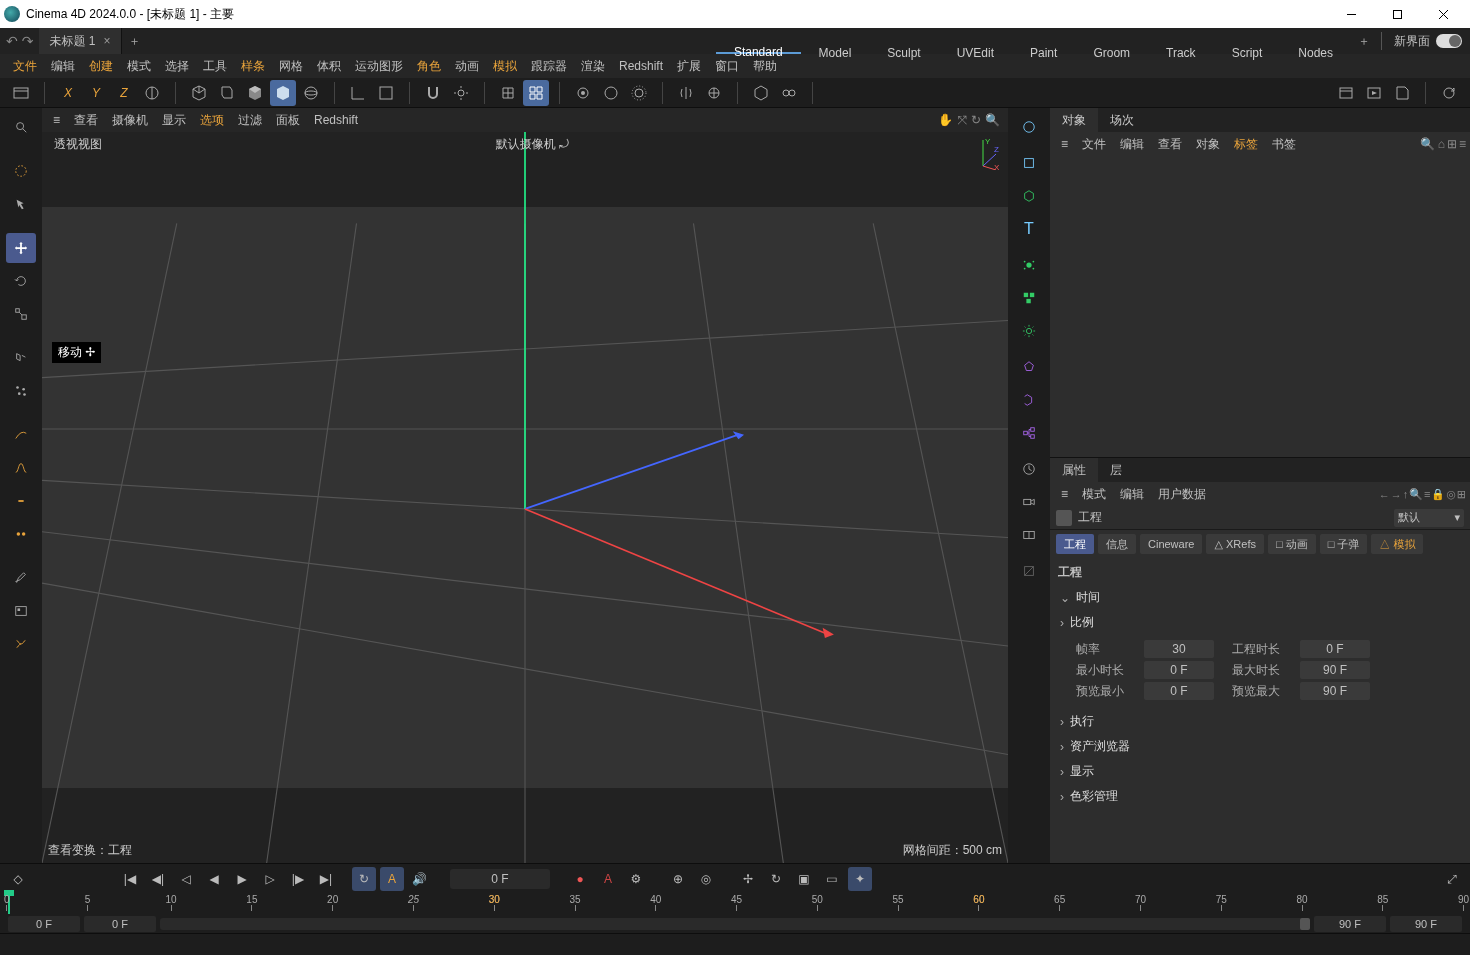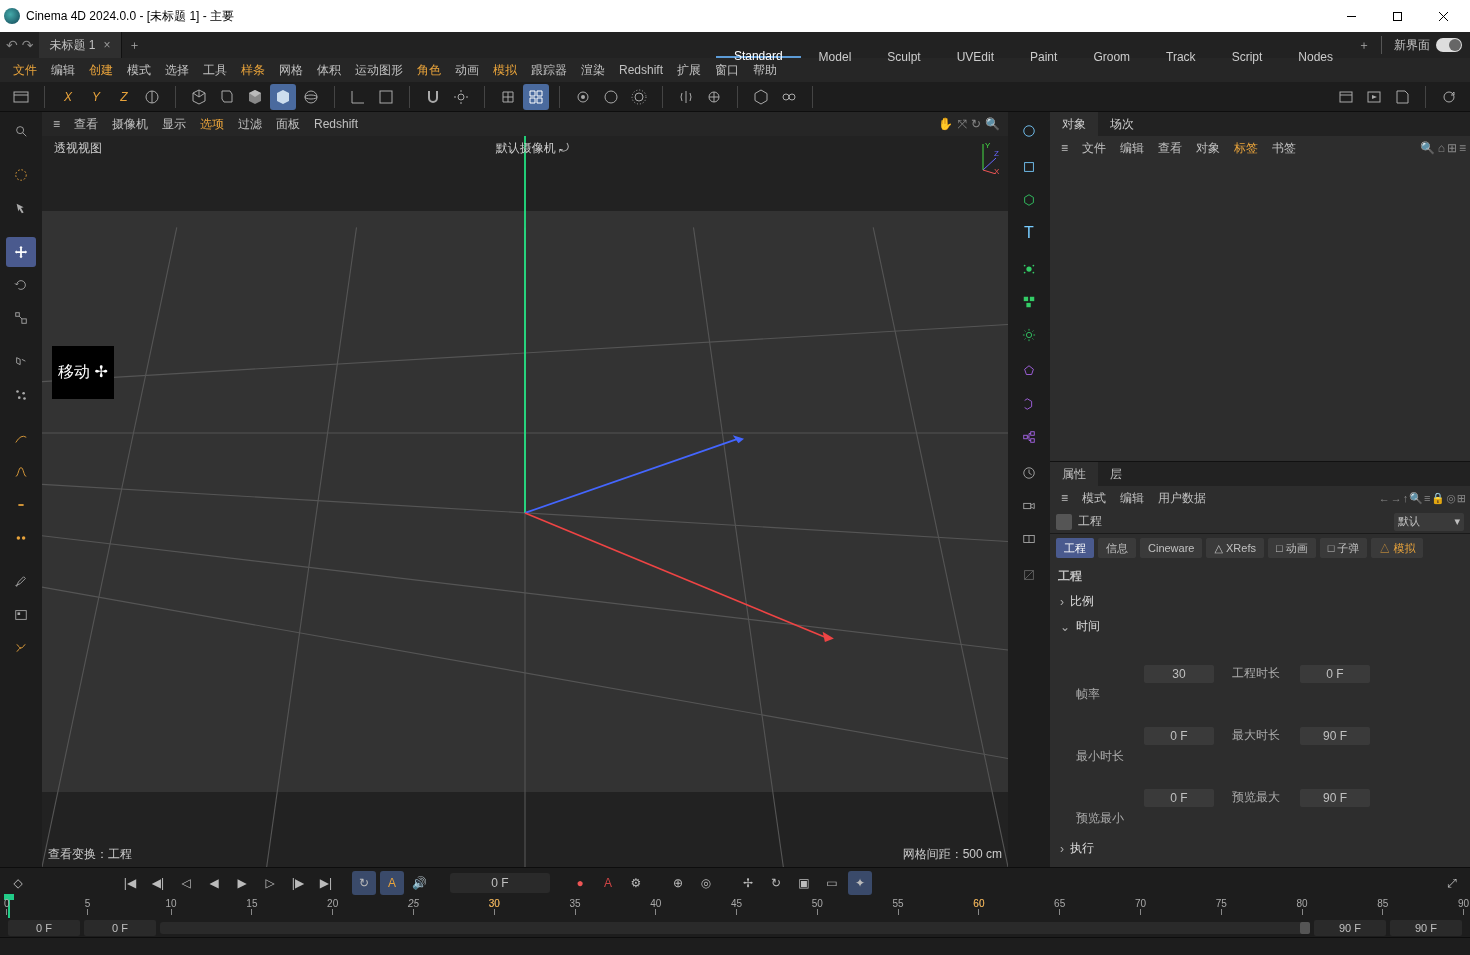--- a/index.html
+++ b/index.html
@@ -1,19 +1,19 @@
 <!DOCTYPE html>
 <html><head>
 <meta charset="utf-8">
 <style>
 * { margin: 0; padding: 0; box-sizing: border-box; font-family: "Microsoft YaHei", Arial, sans-serif; user-select: none; }
 body { width: 1470px; height: 955px; background: #1e1e1e; color: #c0c0c0; font-size: 12px; overflow: hidden; }
 
 
-.titlebar { height: 16px; background: #ffffff; color: #000; display: flex; align-items: center; padding: 16px 4px; position: relative; }
+.titlebar { height: 28px; background: #ffffff; color: #000; display: flex; align-items: center; padding: 0 4px; position: relative; }
 .titlebar .app-icon { width: 16px; height: 16px; margin-right: 6px; border-radius: 50%; background: radial-gradient(circle at 40% 40%, #4aa, #145); }
 .titlebar .title { font-size: 12px; }
 .titlebar .win-ctrls { margin-left: auto; display: flex; }
 .titlebar .win-ctrls .wc { width: 46px; height: 28px; display: flex; align-items: center; justify-content: center; }
 .titlebar .win-ctrls .wc svg { width: 11px; height: 11px; }
 
 
 .tabsrow { height: 26px; background: #222; display: flex; align-items: stretch; }
 .tabsrow .history { display: flex; align-items: center; padding: 0 6px; gap: 4px; }
 .tabsrow .history span { color: #888; font-size: 14px; cursor: pointer; }
@@ -55,21 +55,21 @@
 .vp-menubar .mi.accent{ color:#e8a33b; }
 .vp-menubar .right-icons { margin-left:auto; display:flex; gap:4px; padding-right:4px;}
 .viewport { flex:1; position:relative; background:#333333; overflow:hidden; }
 .viewport .dark-band-top { position:absolute; left:0; right:0; top:0; height:75px; background:#222; }
 .viewport .dark-band-bot { position:absolute; left:0; right:0; bottom:0; height:75px; background:#222; }
 .viewport .vp-label-tl { position:absolute; left:12px; top:4px; color:#ccc; font-size:12px; z-index:5;}
 .viewport .vp-label-tc { position:absolute; left:50%; transform:translateX(-40%); top:4px; color:#ccc; font-size:12px; z-index:5;}
 .viewport .vp-gizmo { position:absolute; right:8px; top:4px; z-index:5; font-size:10px; }
 .viewport .vp-status-bl { position:absolute; left:6px; bottom:4px; color:#ccc; font-size:12px; z-index:5;}
 .viewport .vp-status-br { position:absolute; right:6px; bottom:4px; color:#ccc; font-size:12px; z-index:5;}
-.viewport .tooltip { position:absolute; left:10px; top:210px; background:#000; color:#fff; padding:16px 6px; font-size:16px; z-index:6;}
+.viewport .tooltip { position:absolute; left:10px; top:210px; background:#000; color:#fff; padding:2px 6px; font-size:12px; z-index:6;}
 .viewport svg.scene { position:absolute; inset:0; width:100%; height:100%; }
 
 .rightrail { width:42px; background:#1d1d1d; display:flex; flex-direction:column; align-items:center; padding-top:4px; gap:3px; }
 .rightrail .rb { width:30px; height:30px; display:flex; align-items:center; justify-content:center; border-radius:3px; cursor:pointer; color:#aaa; }
 .rightrail .rb.g { color:#3c6; }
 .rightrail .rb.p { color:#a6e; }
 
 
 .rightpanels { width:420px; background:#222; display:flex; flex-direction:column; }
 .panel-tabs { height:24px; display:flex; align-items:stretch; background:#222; }
@@ -96,21 +96,21 @@
 .attr-btnrow .ab.active { background:#4a5a8e; color:#fff; }
 .attr-btnrow .ab.y { color:#e8a33b; }
 
 .attr-body { flex:1; background:#2d2d2d; overflow:auto; padding:2px 0; }
 .attr-section-title { padding:4px 8px; font-weight:bold; }
 .attr-fold { padding:4px 10px; display:flex; align-items:center; gap:4px; cursor:pointer; color:#ddd;}
 .attr-fold::before { content:"›"; display:inline-block; transform:rotate(0); color:#aaa; margin-right:2px;}
 .attr-fold.open::before { content:"⌄"; }
 .attr-fields { padding:2px 10px 6px 26px; }
 .attr-row { display:flex; align-items:center; gap:8px; margin:3px 0; }
-.attr-row .lbl { width:60px; color:#aaa; font-size:12px; text-align:left;margin-top:42px;}
+.attr-row .lbl { width:60px; color:#aaa; font-size:12px; text-align:left;}
 .attr-row .val { width:70px; height:18px; background:#3a3a3a; border-radius:2px; text-align:center; line-height:18px; font-size:12px;}
 .attr-row .lbl2 { width:60px; color:#aaa; font-size:12px; text-align:left; margin-left:10px;}
 
 
 .timeline { height:70px; background:#1d1d1d; display:flex; flex-direction:column; border-top:1px solid #0d0d0d;}
 .tl-controls { height:30px; display:flex; align-items:center; padding:0 6px; gap:4px;}
 .tl-controls .tlbtn { width:24px; height:24px; display:flex; align-items:center; justify-content:center; border-radius:3px; color:#bbb; cursor:pointer;}
 .tl-controls .frame-in { width:100px; height:20px; background:#2a2a2a; border-radius:3px; text-align:center; line-height:20px;}
 .tl-controls .rec { color:#e55; }
 .tl-controls .a { color:#e80; }
@@ -683,26 +683,26 @@
         <div class="ab">Cineware</div>
         <div class="ab">△ XRefs</div>
         <div class="ab">□ 动画</div>
         <div class="ab">□ 子弹</div>
         <div class="ab y">△ 模拟</div>
       </div>
 
     <div class="attr-body">
       <div class="attr-section-title">工程</div>
 
+      <div class="attr-fold open">
+          <span>时间</span>
+        </div>
+
       <div class="attr-fold">
           <span>比例</span>
-        </div>
-
-      <div class="attr-fold open">
-          <span>时间</span>
         </div>
       <div class="attr-fields">
         <div class="attr-row">
           <span class="lbl">帧率</span>
           <span class="val">30</span>
           <span class="lbl2">工程时长</span>
           <span class="val">0 F</span>
         </div>
         <div class="attr-row">
           <span class="lbl">最小时长</span>
@@ -713,20 +713,23 @@
         <div class="attr-row">
           <span class="lbl">预览最小</span>
           <span class="val">0 F</span>
           <span class="lbl2">预览最大</span>
           <span class="val">90 F</span>
         </div>
       </div>
 
       <div class="attr-fold">
           <span>执行</span>
+        </div>
+      <div class="attr-fold">
+          <span>资产浏览器</span>
         </div>
       <div class="attr-fold">
           <span>显示</span>
         </div>
       <div class="attr-fold">
           <span>色彩管理</span>
         </div>
     </div>
   </div>
 </div>

